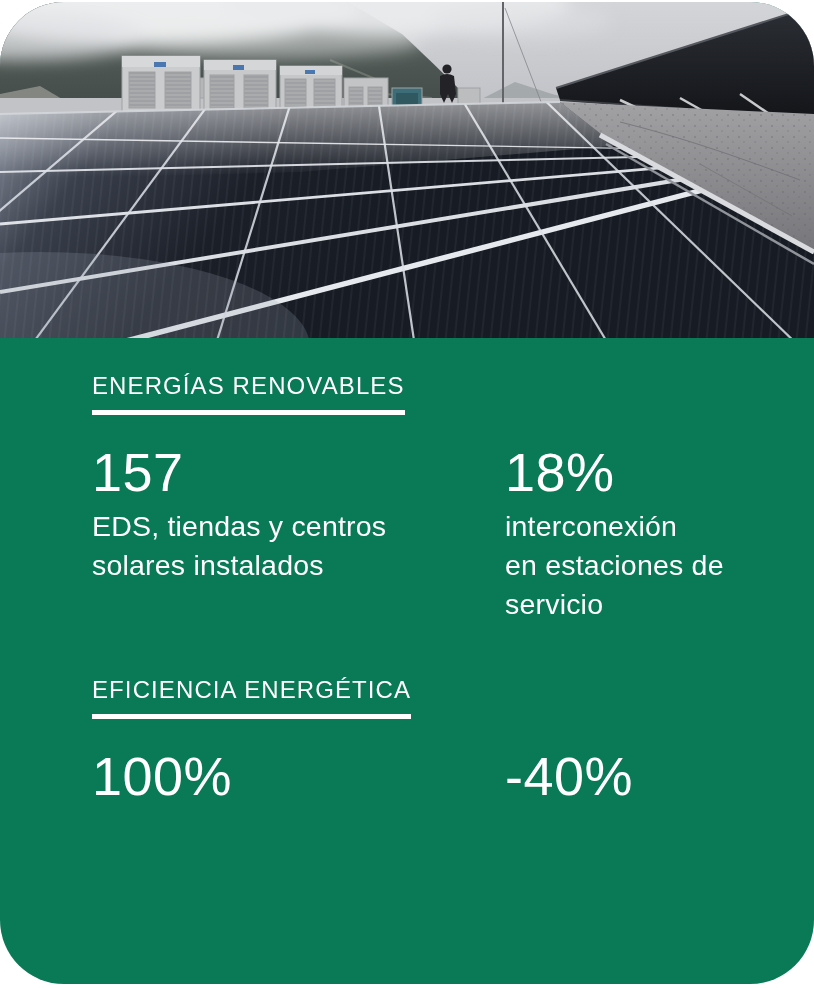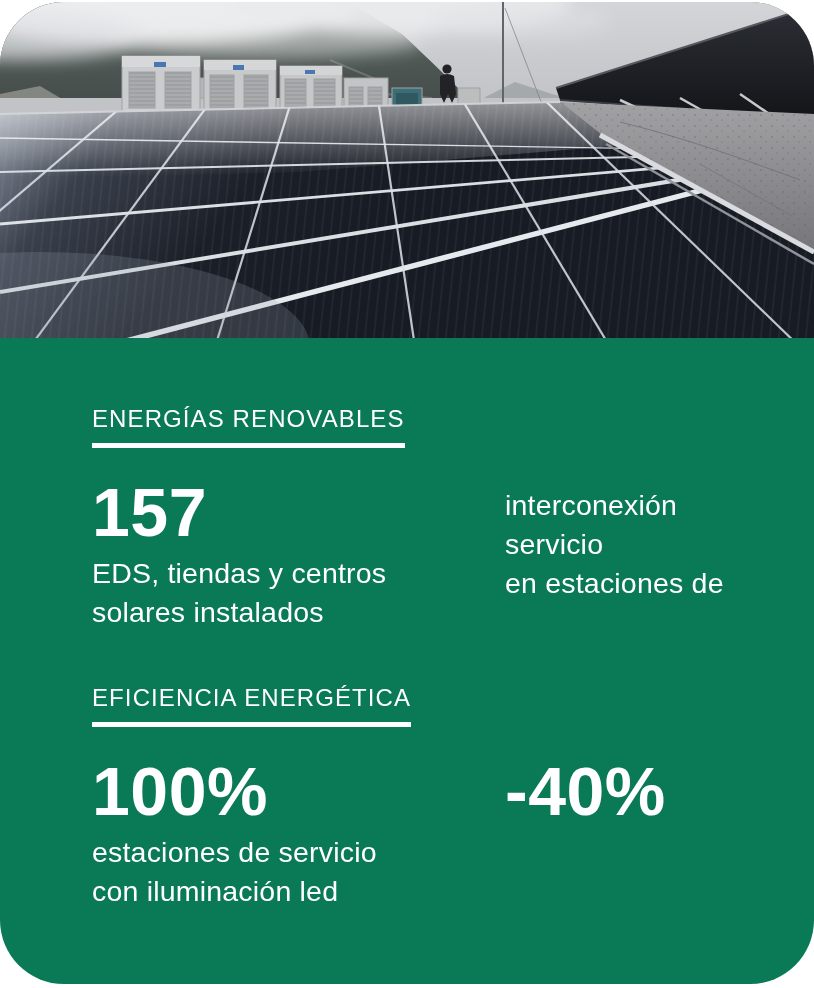--- a/index.html
+++ b/index.html
@@ -24,43 +24,42 @@
   .photo {
     position: relative;
     width: 814px;
     height: 336px;
     background: #b9bac0;
     line-height: 0;
   }
   .photo svg { display: block; }
   .content {
     position: relative;
-    padding: 24px 36px 0 92px;
+    padding: 34px 36px 0 92px;
     color: var(--text-color, #ffffff);
-    margin-top: 43px;
   }
   .section-heading {
     display: inline-block;
     font-size: 24px;
     font-weight: 500;
     letter-spacing: 1.1px;
     line-height: 1.2;
     padding-bottom: 9px;
     border-bottom: 5px solid currentColor;
     margin: 0;
   }
   .section-efficiency { margin-top: 52px; }
   .stats {
     display: grid;
     grid-template-columns: 413px 1fr;
     margin-top: 30px;
   }
   .stat-value {
-    font-size: 68px;
-    font-weight: 700;
+    font-size: 54px;
+    font-weight: 400;
     line-height: 1.0;
     letter-spacing: 0.5px;
   }
   .stat-desc {
     margin-top: 8px;
     font-size: 28.5px;
     font-weight: 400;
     line-height: 39px;
     letter-spacing: 0.2px;
   }
@@ -246,38 +245,35 @@
       <h2 class="section-heading">ENERGÍAS RENOVABLES</h2>
       <div class="stats">
         <div class="stat">
           <div class="stat-value">157</div>
           <div class="stat-desc">
             <div>EDS, tiendas y centros</div>
             <div>solares instalados</div>
           </div>
         </div>
         <div class="stat">
+          <div class="stat-value">18%</div>
           <div class="stat-desc">
             <div>interconexión</div>
+            <div>en estaciones de</div>
             <div>servicio</div>
-            <div>en estaciones de</div>
           </div>
         </div>
       </div>
     </section>
 
     <section class="section-efficiency">
       <h2 class="section-heading">EFICIENCIA ENERGÉTICA</h2>
       <div class="stats">
         <div class="stat">
           <div class="stat-value">100%</div>
-          <div class="stat-desc">
-            <div>estaciones de servicio</div>
-            <div>con iluminación led</div>
-          </div>
         </div>
         <div class="stat">
           <div class="stat-value">-40%</div>
         </div>
       </div>
     </section>
 
   </div>
 </div>
 

